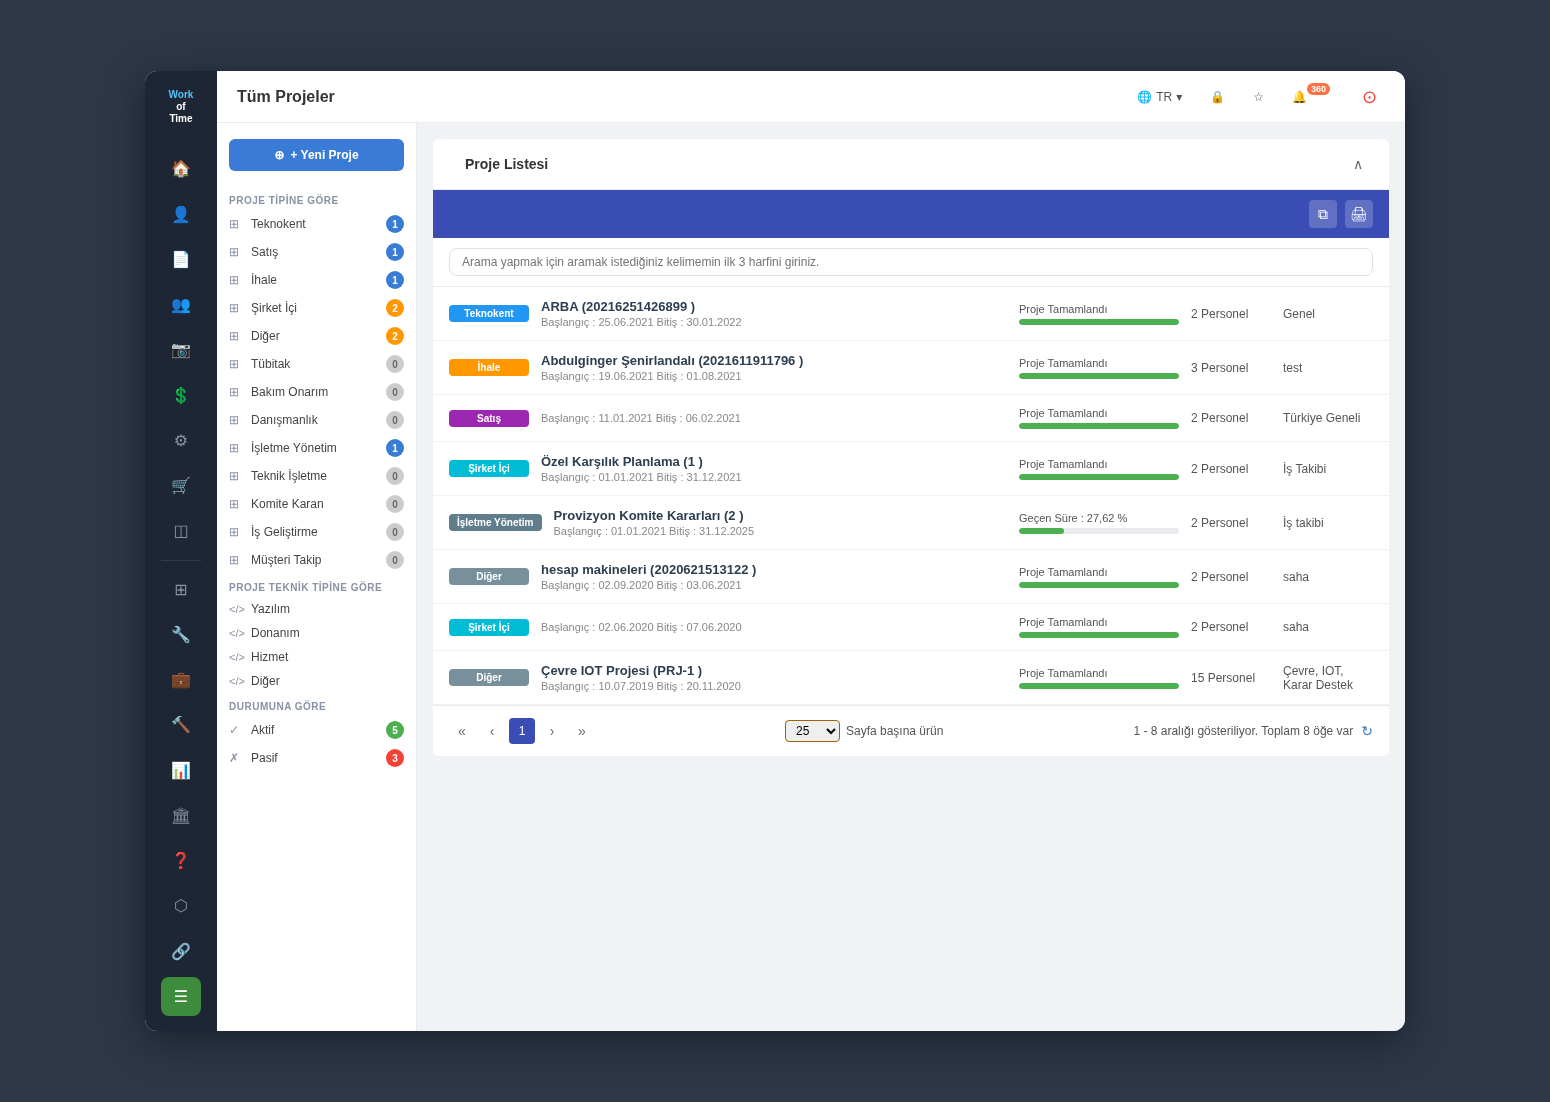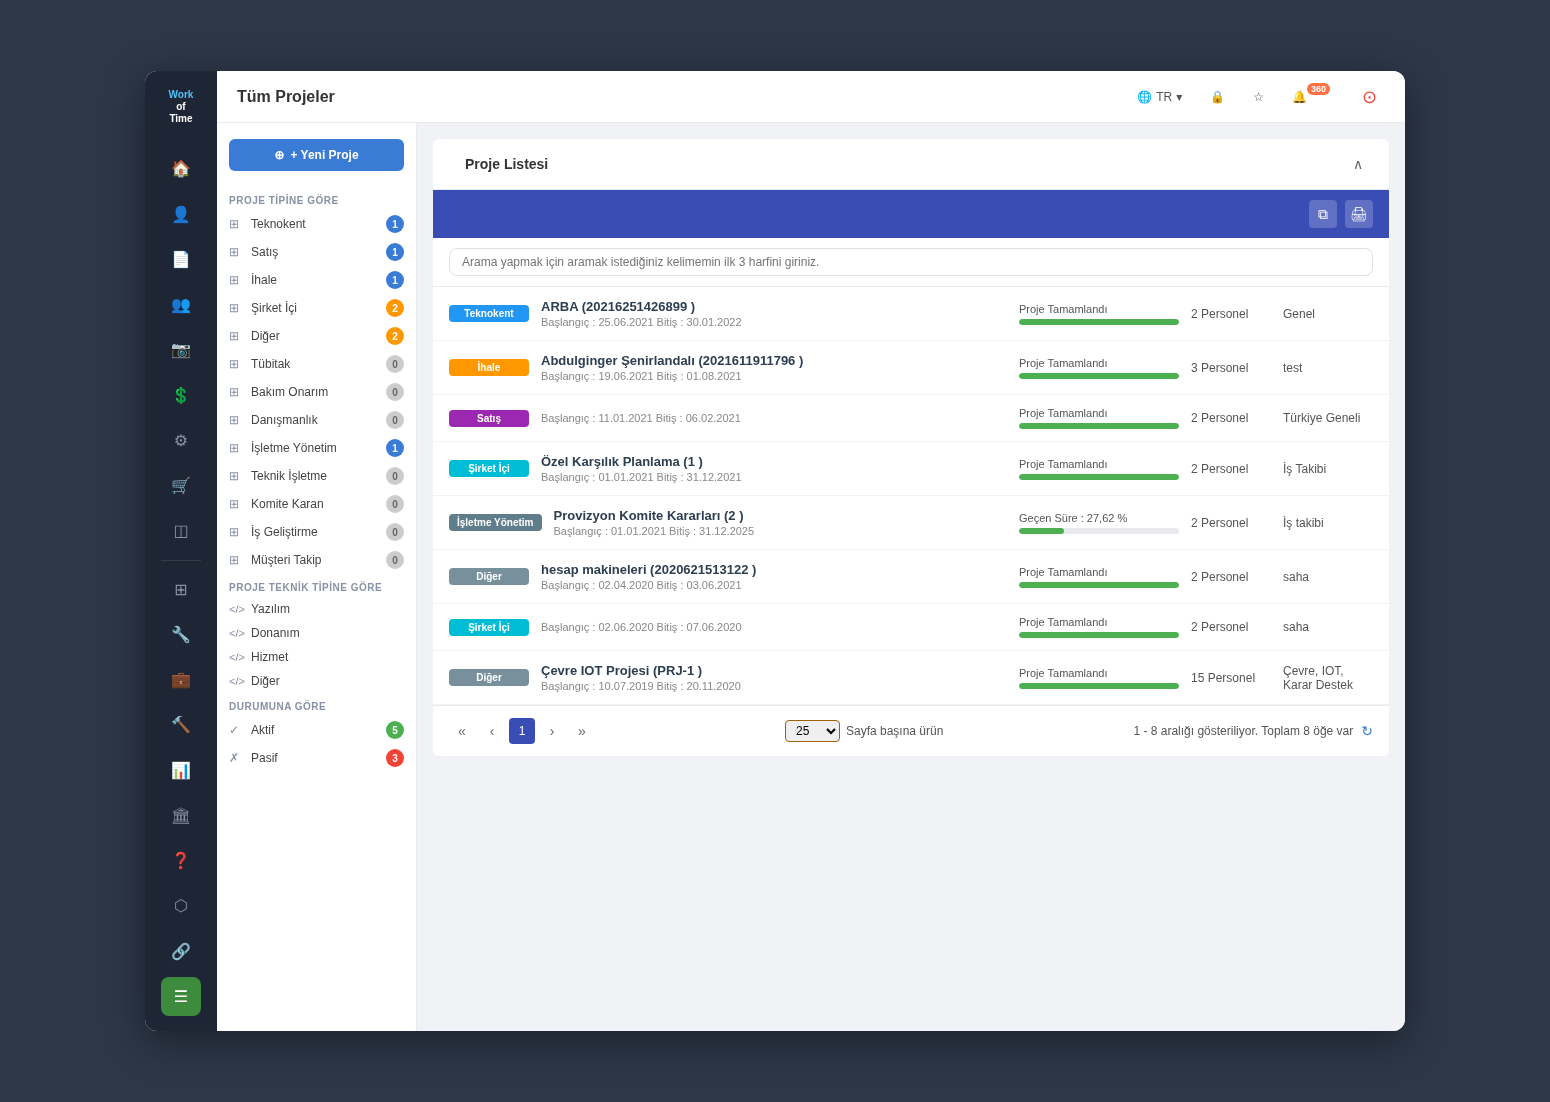--- a/index.html
+++ b/index.html
@@ -606,21 +606,21 @@
         <div class="progress-fill" style="width:28%"></div>
       </div>
     </div>
     <div class="project-personnel">2 Personel</div>
     <div class="project-tag">İş takibi</div>
   </div>
               <div class="project-row">
     <span class="type-badge badge-diger">Diğer</span>
     <div class="project-info">
       <div class="project-name">hesap makineleri (2020621513122 )</div>
-      <div class="project-dates">Başlangıç : 02.04.2020 Bitiş : 03.06.2021</div>
+      <div class="project-dates">Başlangıç : 02.09.2020 Bitiş : 03.06.2021</div>
     </div>
     <div class="project-status">
       <div class="status-text">Proje Tamamlandı</div>
       <div class="progress-bar">
         <div class="progress-fill" style="width:100%"></div>
       </div>
     </div>
     <div class="project-personnel">2 Personel</div>
     <div class="project-tag">saha</div>
   </div>

